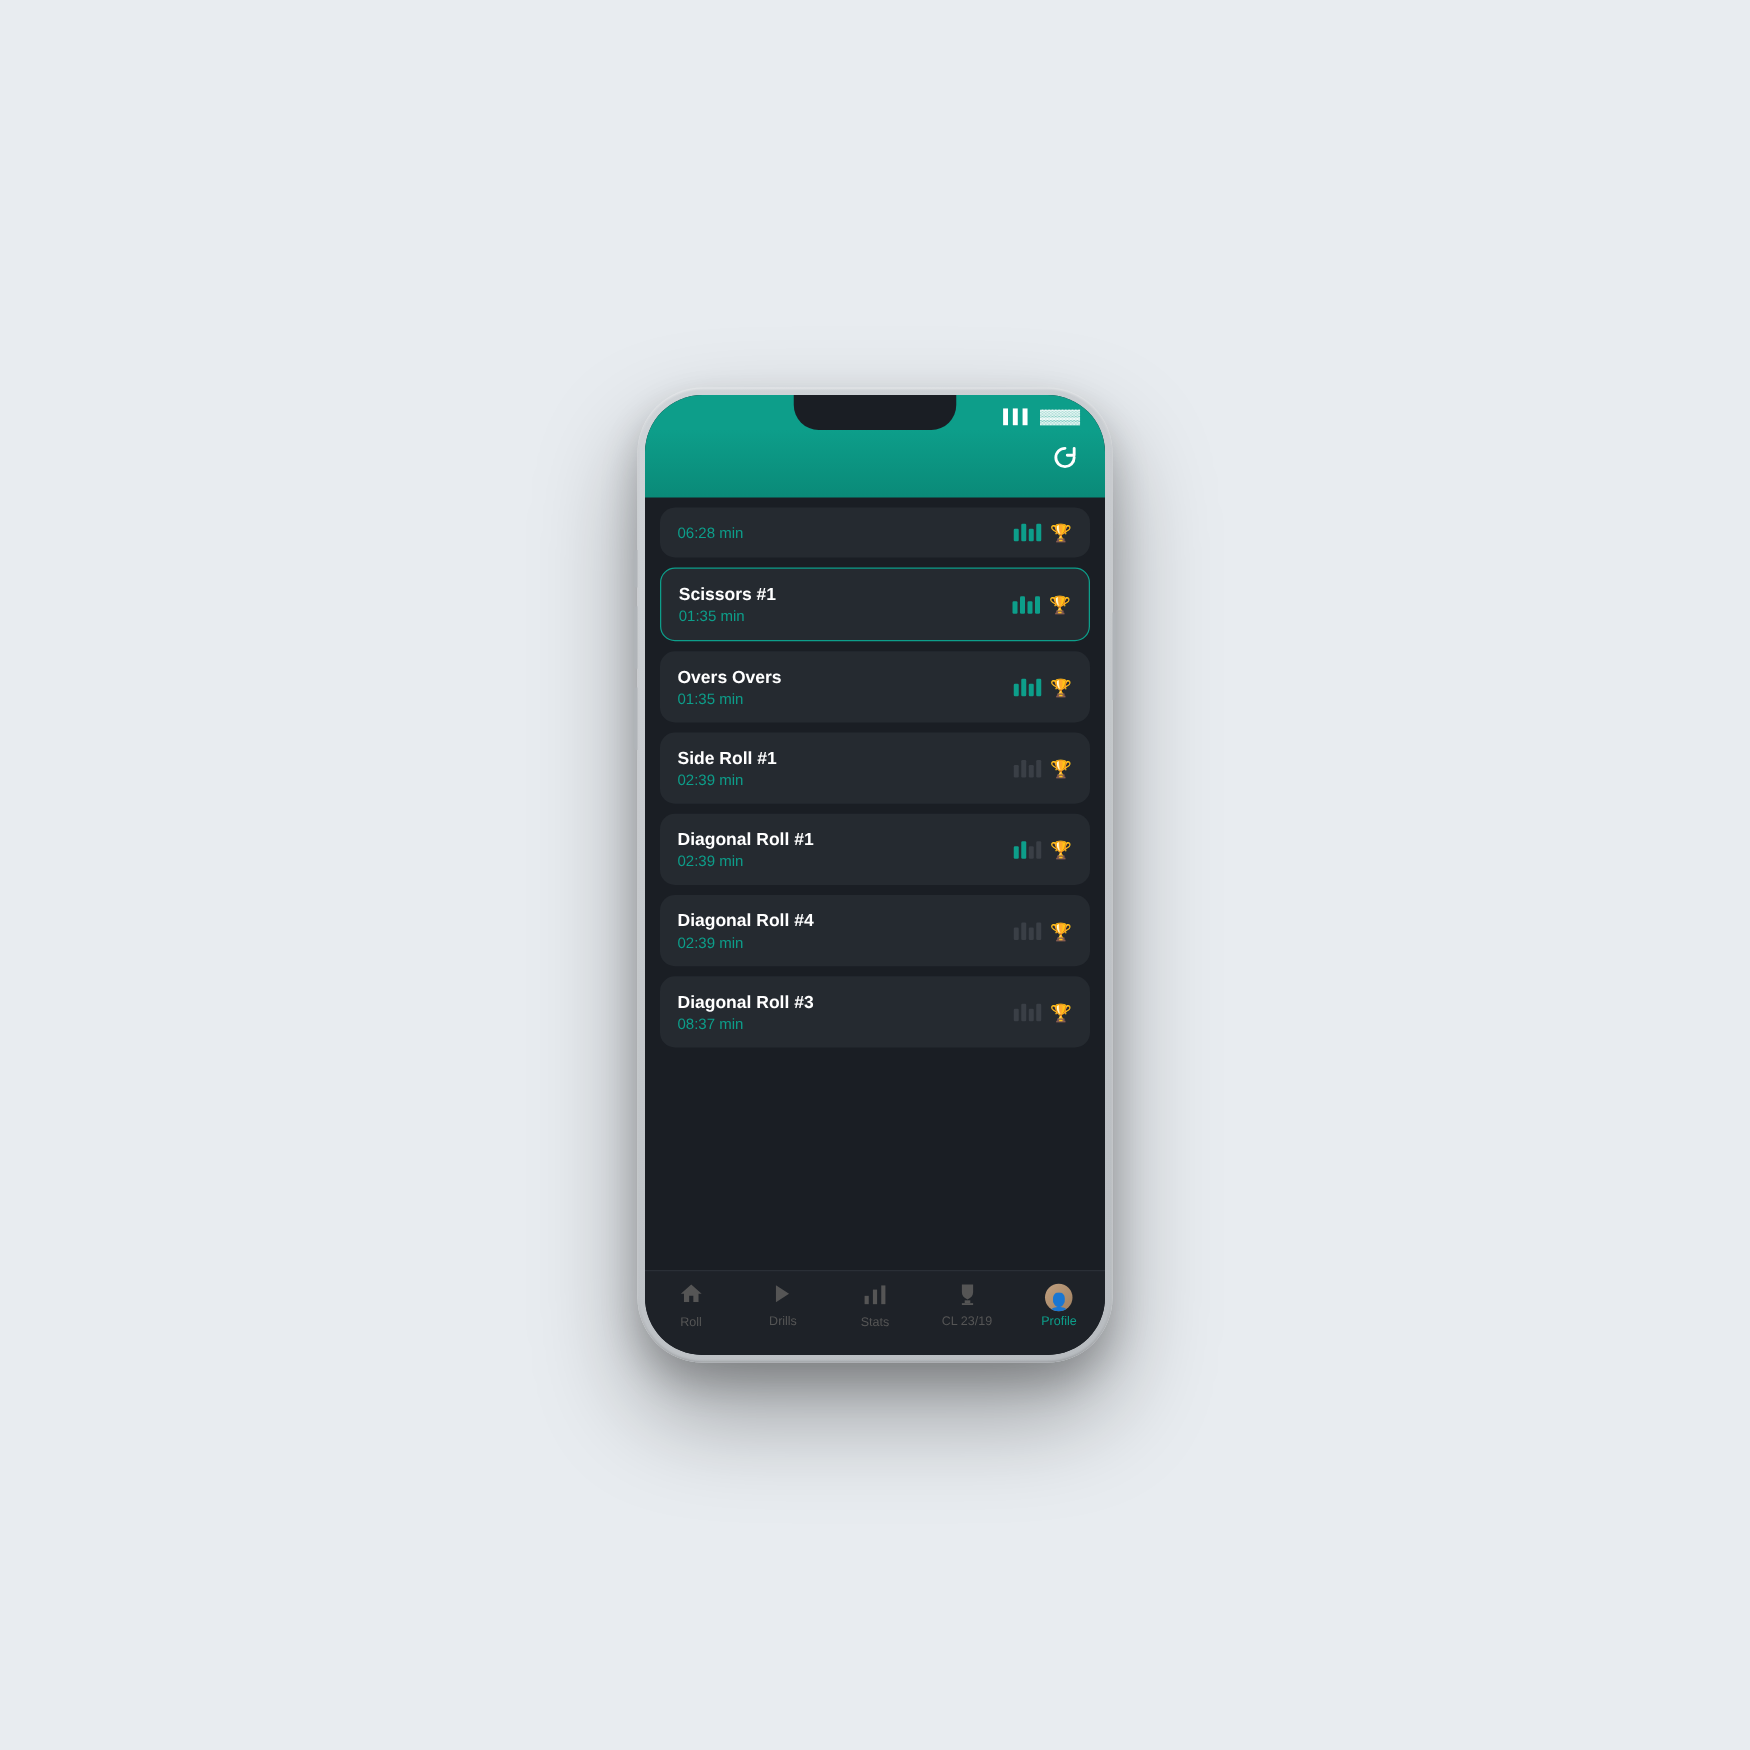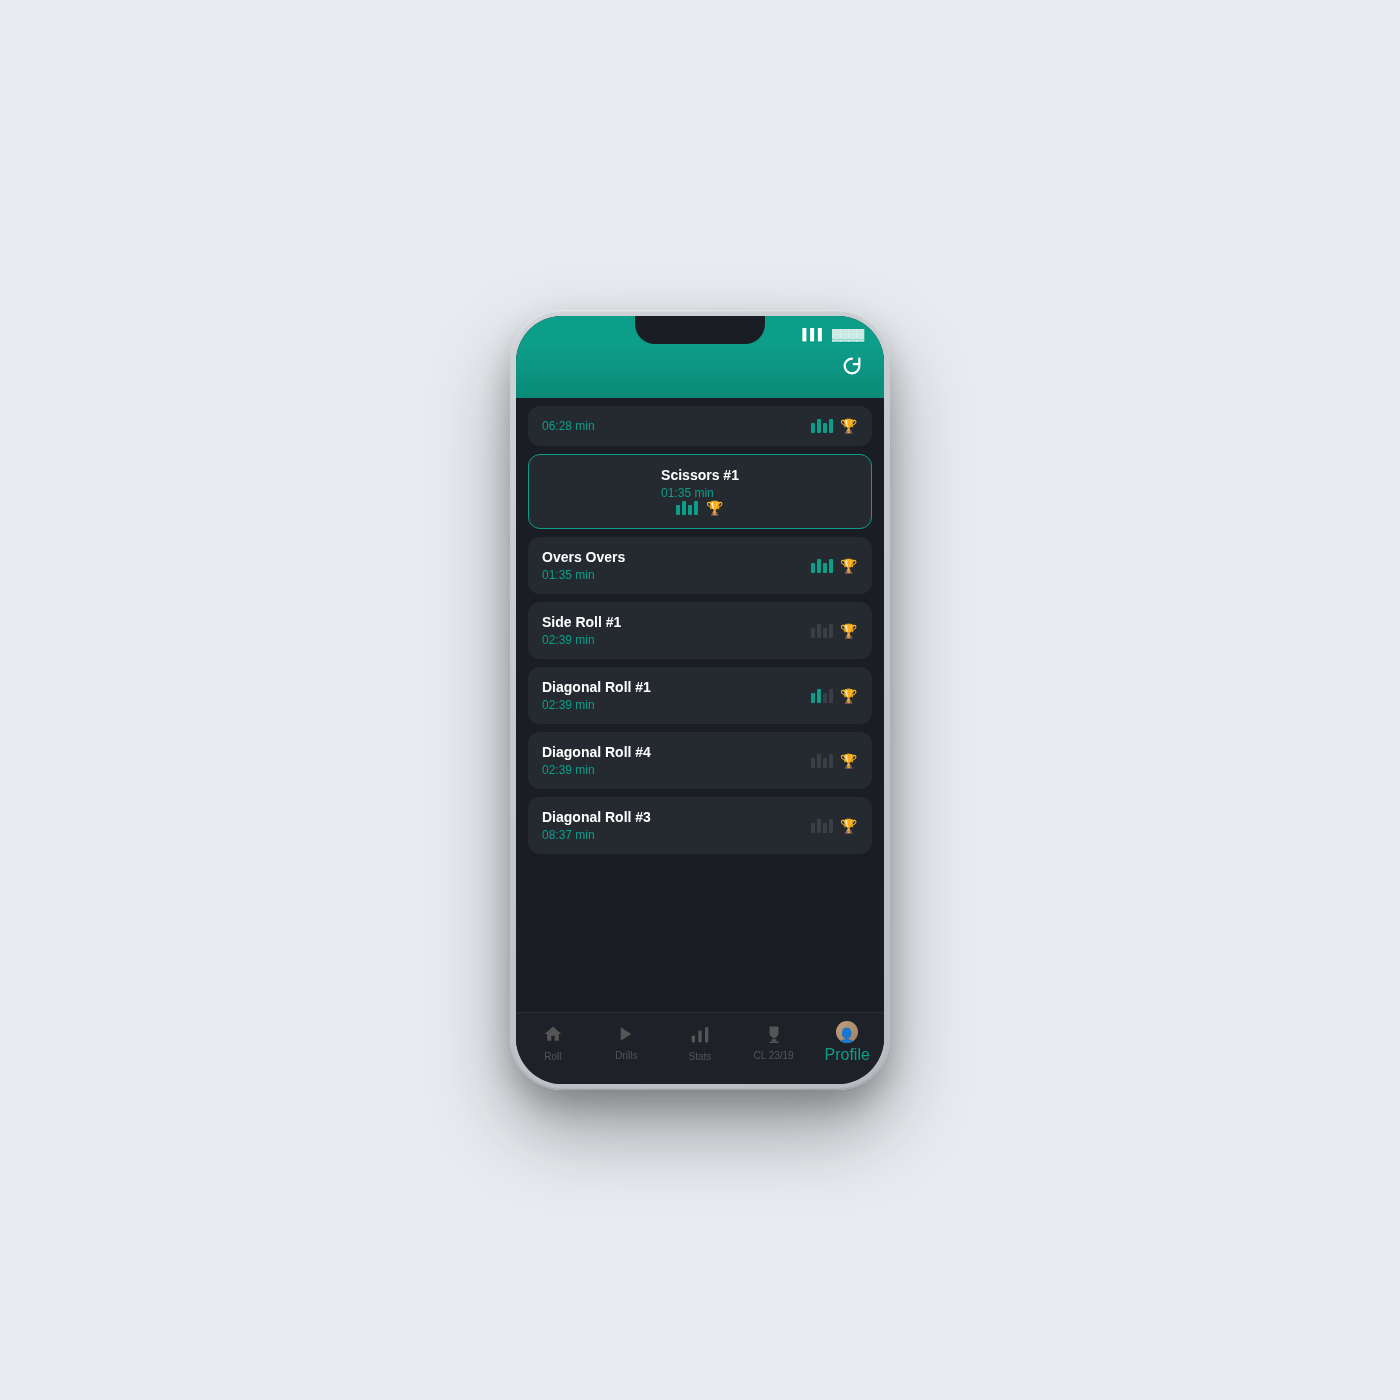--- a/index.html
+++ b/index.html
@@ -130,21 +130,20 @@
       border-radius: 12px;
       padding: 12px 14px;
       margin-bottom: 8px;
       display: flex;
       align-items: center;
       justify-content: space-between;
       cursor: pointer;
     }
     .drill-item.active {
       border: 1.5px solid #0d9e8a;
-      flex-direction: column;
     }
     .drill-item-left {}
     .drill-name {
       color: white;
       font-size: 14px;
       font-weight: 600;
       margin-bottom: 3px;
     }
     .drill-time {
       color: #0d9e8a;
@@ -408,17 +407,17 @@
               <path d="M6 2v8c0 4 2 6 6 8 4-2 6-4 6-8V2H6z"></path>
               <rect x="9" y="19" width="6" height="3"></rect>
               <rect x="6" y="22" width="12" height="2"></rect>
             </svg></div>
     <span style="font-size:10px;color:#555">CL 23/19</span>
   </div>
         <div class="nav-item">
     <div style="color:#0d9e8a">
             <div style="width:22px;height:22px;border-radius:50%;background:linear-gradient(135deg,#c0a080,#a08060);overflow:hidden;display:flex;align-items:flex-end;justify-content:center;font-size:14px;">👤</div>
           </div>
-    <span style="font-size:16px;color:#0d9e8a">Profile</span>
+    <span style="font-size:10px;color:#0d9e8a">Profile</span>
   </div>
       </div>
   </div>
 </div>
 
 </body></html>

